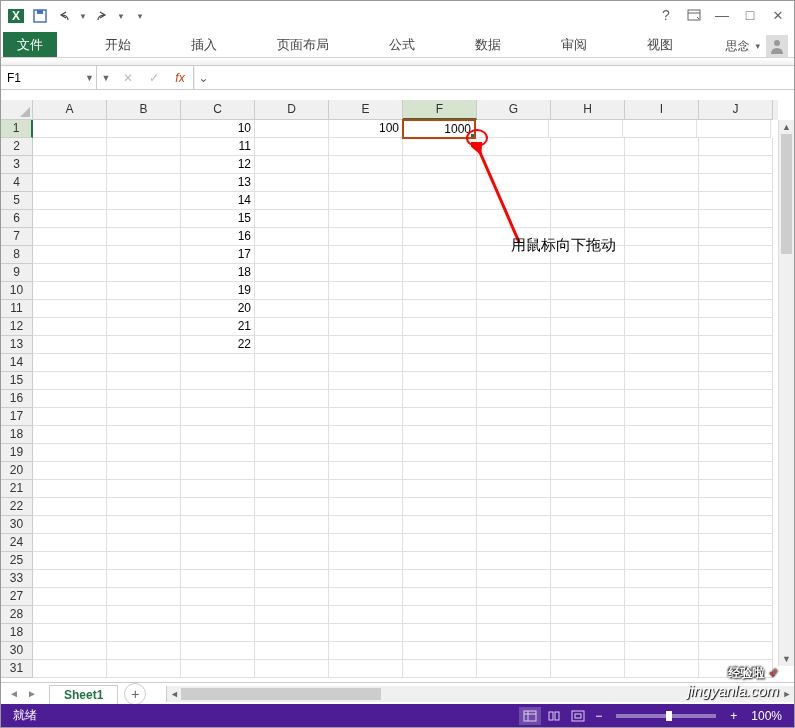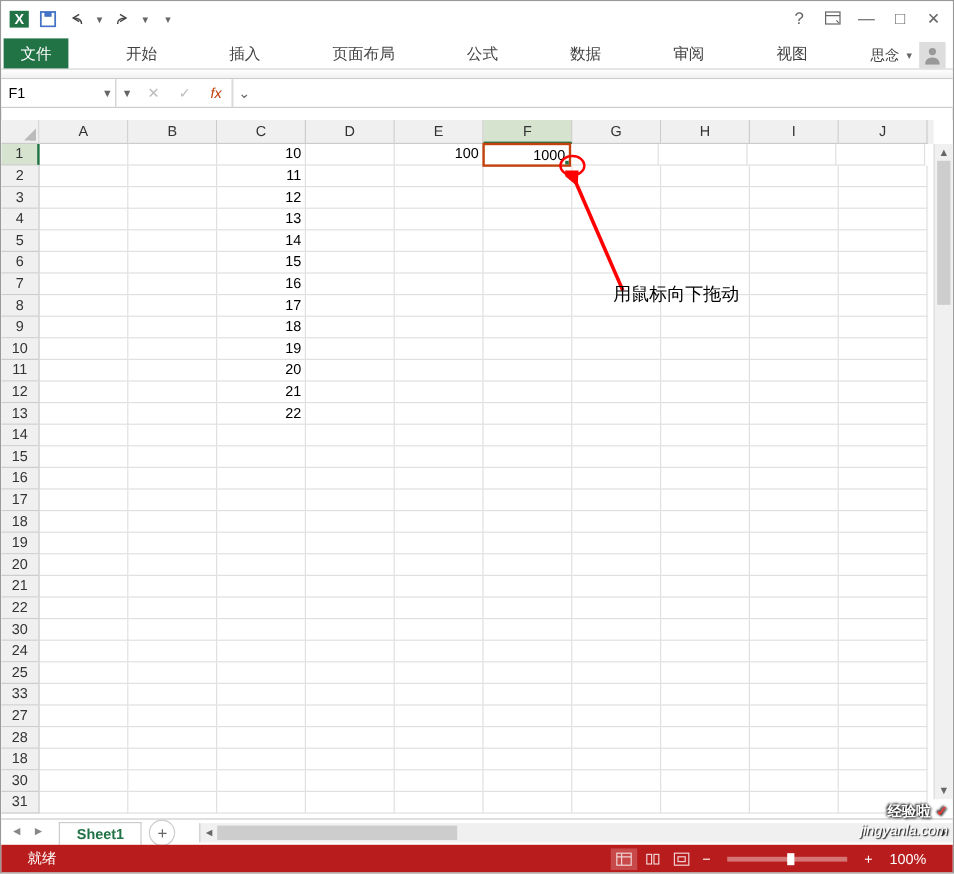--- a/index.html
+++ b/index.html
@@ -63,34 +63,34 @@
 .hscroll-area { position:absolute; left:0; right:0; bottom:23px; height:22px; background:#fff; border-top:1px solid #ccc; display:flex; align-items:center; }
 .sheet-nav { display:flex; gap:0; padding:0 4px; }
 .sheet-nav-btn { width:18px; height:18px; display:flex; align-items:center; justify-content:center; color:#888; font-size:10px; cursor:pointer; }
 .sheet-tab { padding:2px 14px; border:1px solid #ccc; border-bottom:none; background:#fff; margin-left:4px; position:relative; top:1px; color:#217346; font-weight:bold; }
 .new-sheet { width:22px; height:22px; display:flex; align-items:center; justify-content:center; margin-left:6px; color:#666; cursor:pointer; border:1px solid #ccc; border-radius:50%; font-size:14px; }
 .hscroll { flex:1; height:16px; background:#f0f0f0; margin-left:20px; border-left:1px solid #ccc; position:relative; }
 .hscroll .arr { position:absolute; top:0; bottom:0; width:14px; text-align:center; line-height:16px; color:#666; font-size:9px; }
 .hscroll .thumb { position:absolute; left:14px; top:2px; bottom:2px; width:200px; background:#cdcdcd; }
 
 
-.status-bar { position:absolute; left:0; right:0; bottom:0; height:23px; background:#b91c1c; color:#fff; display:flex; align-items:center; padding:0 22px; }
+.status-bar { position:absolute; left:0; right:0; bottom:0; height:23px; background:#4c1d95; color:#fff; display:flex; align-items:center; padding:0 12px; }
 .status-text { flex:0 0 auto; }
 .status-right { margin-left:auto; display:flex; align-items:center; gap:2px; }
 .view-btn { width:22px; height:18px; display:flex; align-items:center; justify-content:center; cursor:pointer; opacity:.8; }
 .view-btn.active { background:rgba(255,255,255,.25); }
 .zoom-slider { width:100px; height:4px; background:rgba(255,255,255,.4); margin:0 8px; position:relative; }
 .zoom-slider::after { content:""; position:absolute; left:50%; top:-3px; width:6px; height:10px; background:#fff; }
 .zoom-btn { cursor:pointer; padding:0 4px; }
 
 
-.watermark { position:absolute; right:4px; bottom:28px; z-index:20; text-align:right;margin-left:24px; }
+.watermark { position:absolute; right:15px; bottom:28px; z-index:20; text-align:right;margin-left:24px; }
 .wm1 { font-size:16px; font-weight:bold; color:#fff; text-shadow:1px 1px 2px #000,-1px -1px 2px #000; }
 .wm1 .red { color:#e53935; }
-.wm2 { font-size:12px; font-style:italic; color:#fff; text-shadow:1px 1px 1px #000; }
+.wm2 { font-size:15px; font-style:italic; color:#fff; text-shadow:1px 1px 1px #000; }
 </style>
 </head>
 <body>
 
 <div class="title-bar">
   <div class="qat">
     <div class="qat-item">
         <svg width="18" height="18">
           <rect x="1" y="2" width="16" height="14" fill="#217346"></rect>
           <text x="9" y="13" text-anchor="middle" fill="#fff" font-size="10" font-weight="bold">X</text>

